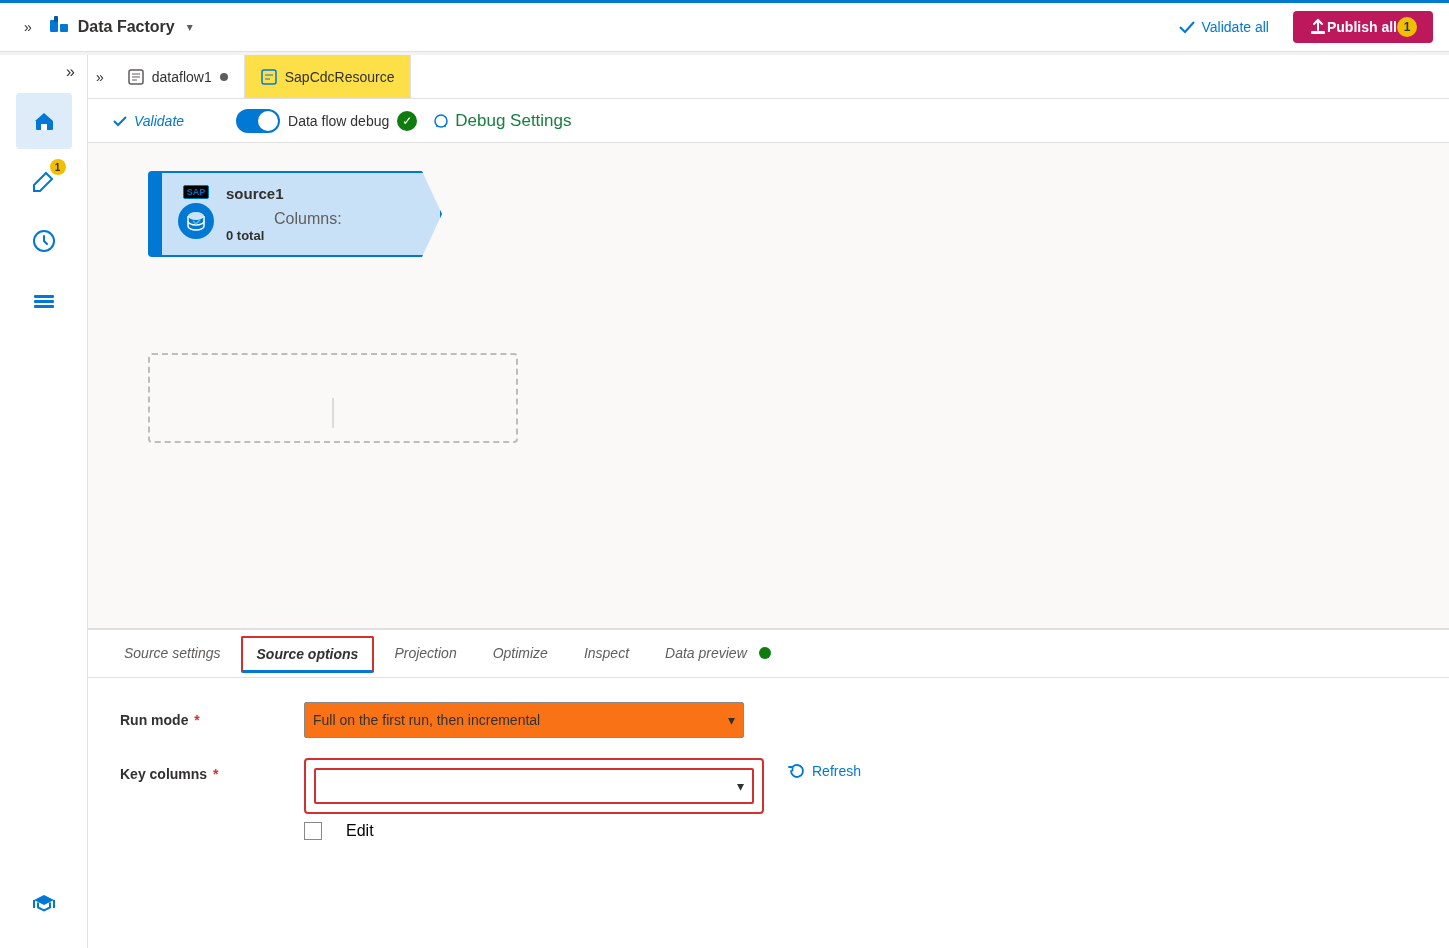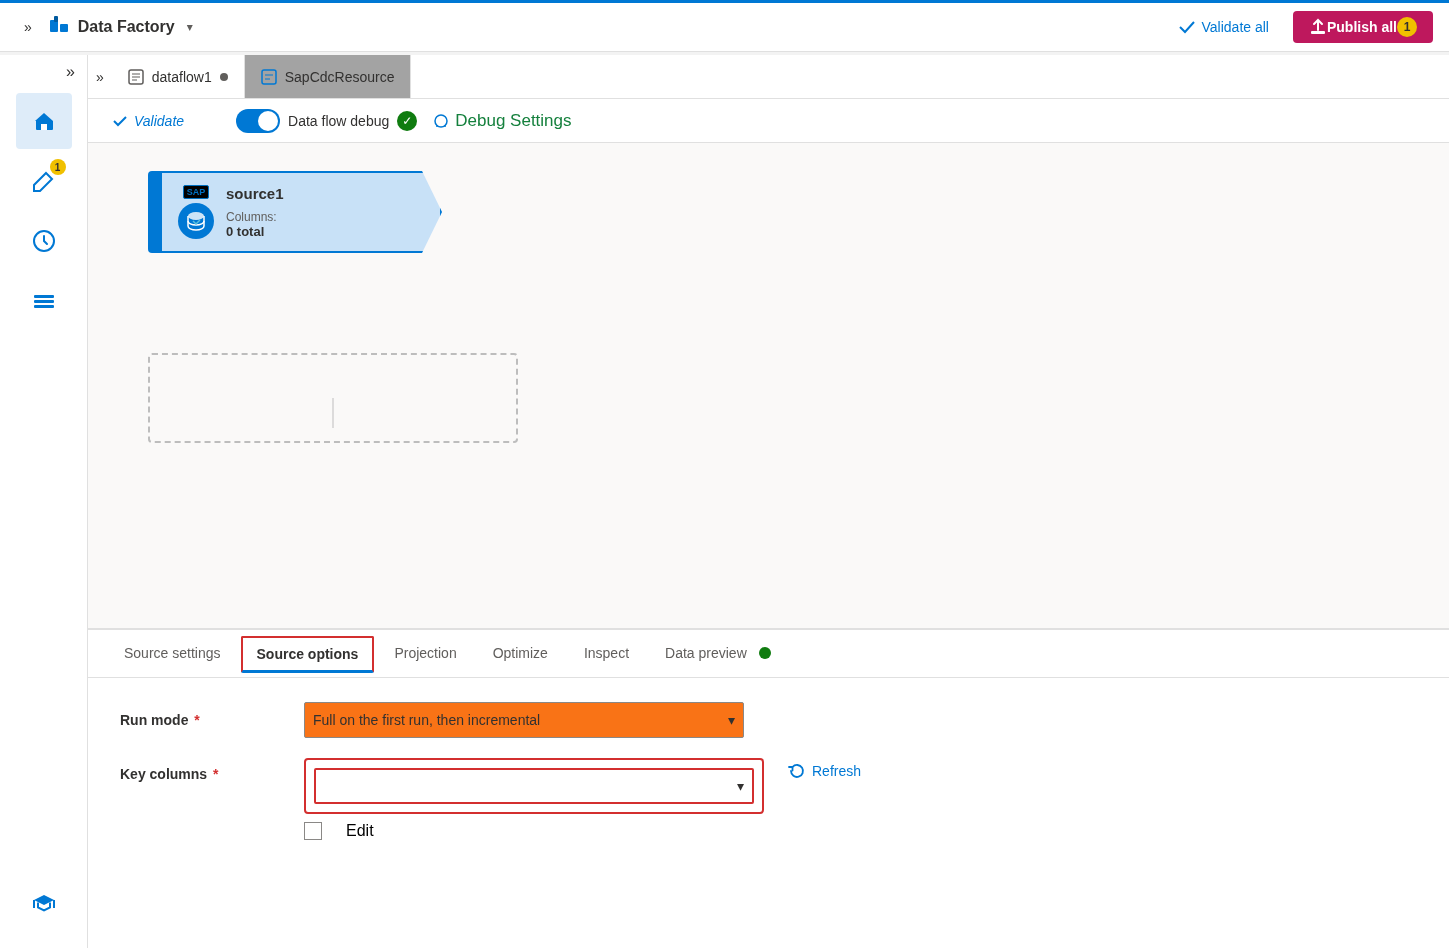--- a/index.html
+++ b/index.html
@@ -163,21 +163,21 @@
       align-items: center;
       gap: 8px;
       padding: 8px 16px;
       border-right: 1px solid #e0e0e0;
       cursor: pointer;
       font-size: 14px;
       color: #323130;
       height: 100%;
     }
     .tab-item.active {
-      background: #a3a3a3;
+      background: #fde047;
     }
     .tab-dot {
       width: 8px;
       height: 8px;
       border-radius: 50%;
       background: #605e5c;
     }
 
     
     .toolbar {
@@ -316,22 +316,23 @@
     .source-info {
       flex: 1;
     }
     .source-name {
       font-size: 15px;
       font-weight: 600;
       color: #323130;
       margin-bottom: 8px;
     }
     .columns-label {
-      font-size: 12px;
+      font-size: 16px;
       color: #605e5c;
+      margin-left: 48px;
     }
     .columns-value {
       font-size: 13px;
       font-weight: 600;
       color: #323130;
     }
     .add-btn {
       position: absolute;
       bottom: -20px;
       right: -16px;
@@ -386,20 +387,21 @@
       gap: 4px;
       height: 48px;
     }
     .panel-tab {
       padding: 10px 16px;
       cursor: pointer;
       font-size: 14px;
       color: #605e5c;
       border-bottom: 3px solid transparent;
       margin-bottom: -1px;
+      font-style: italic;
     }
     .panel-tab.active-selected {
       color: #323130;
       font-weight: 700;
       border: 2px solid #d32f2f;
       border-bottom: 3px solid #0078d4;
       border-radius: 2px;
       padding: 8px 14px;
     }
 

